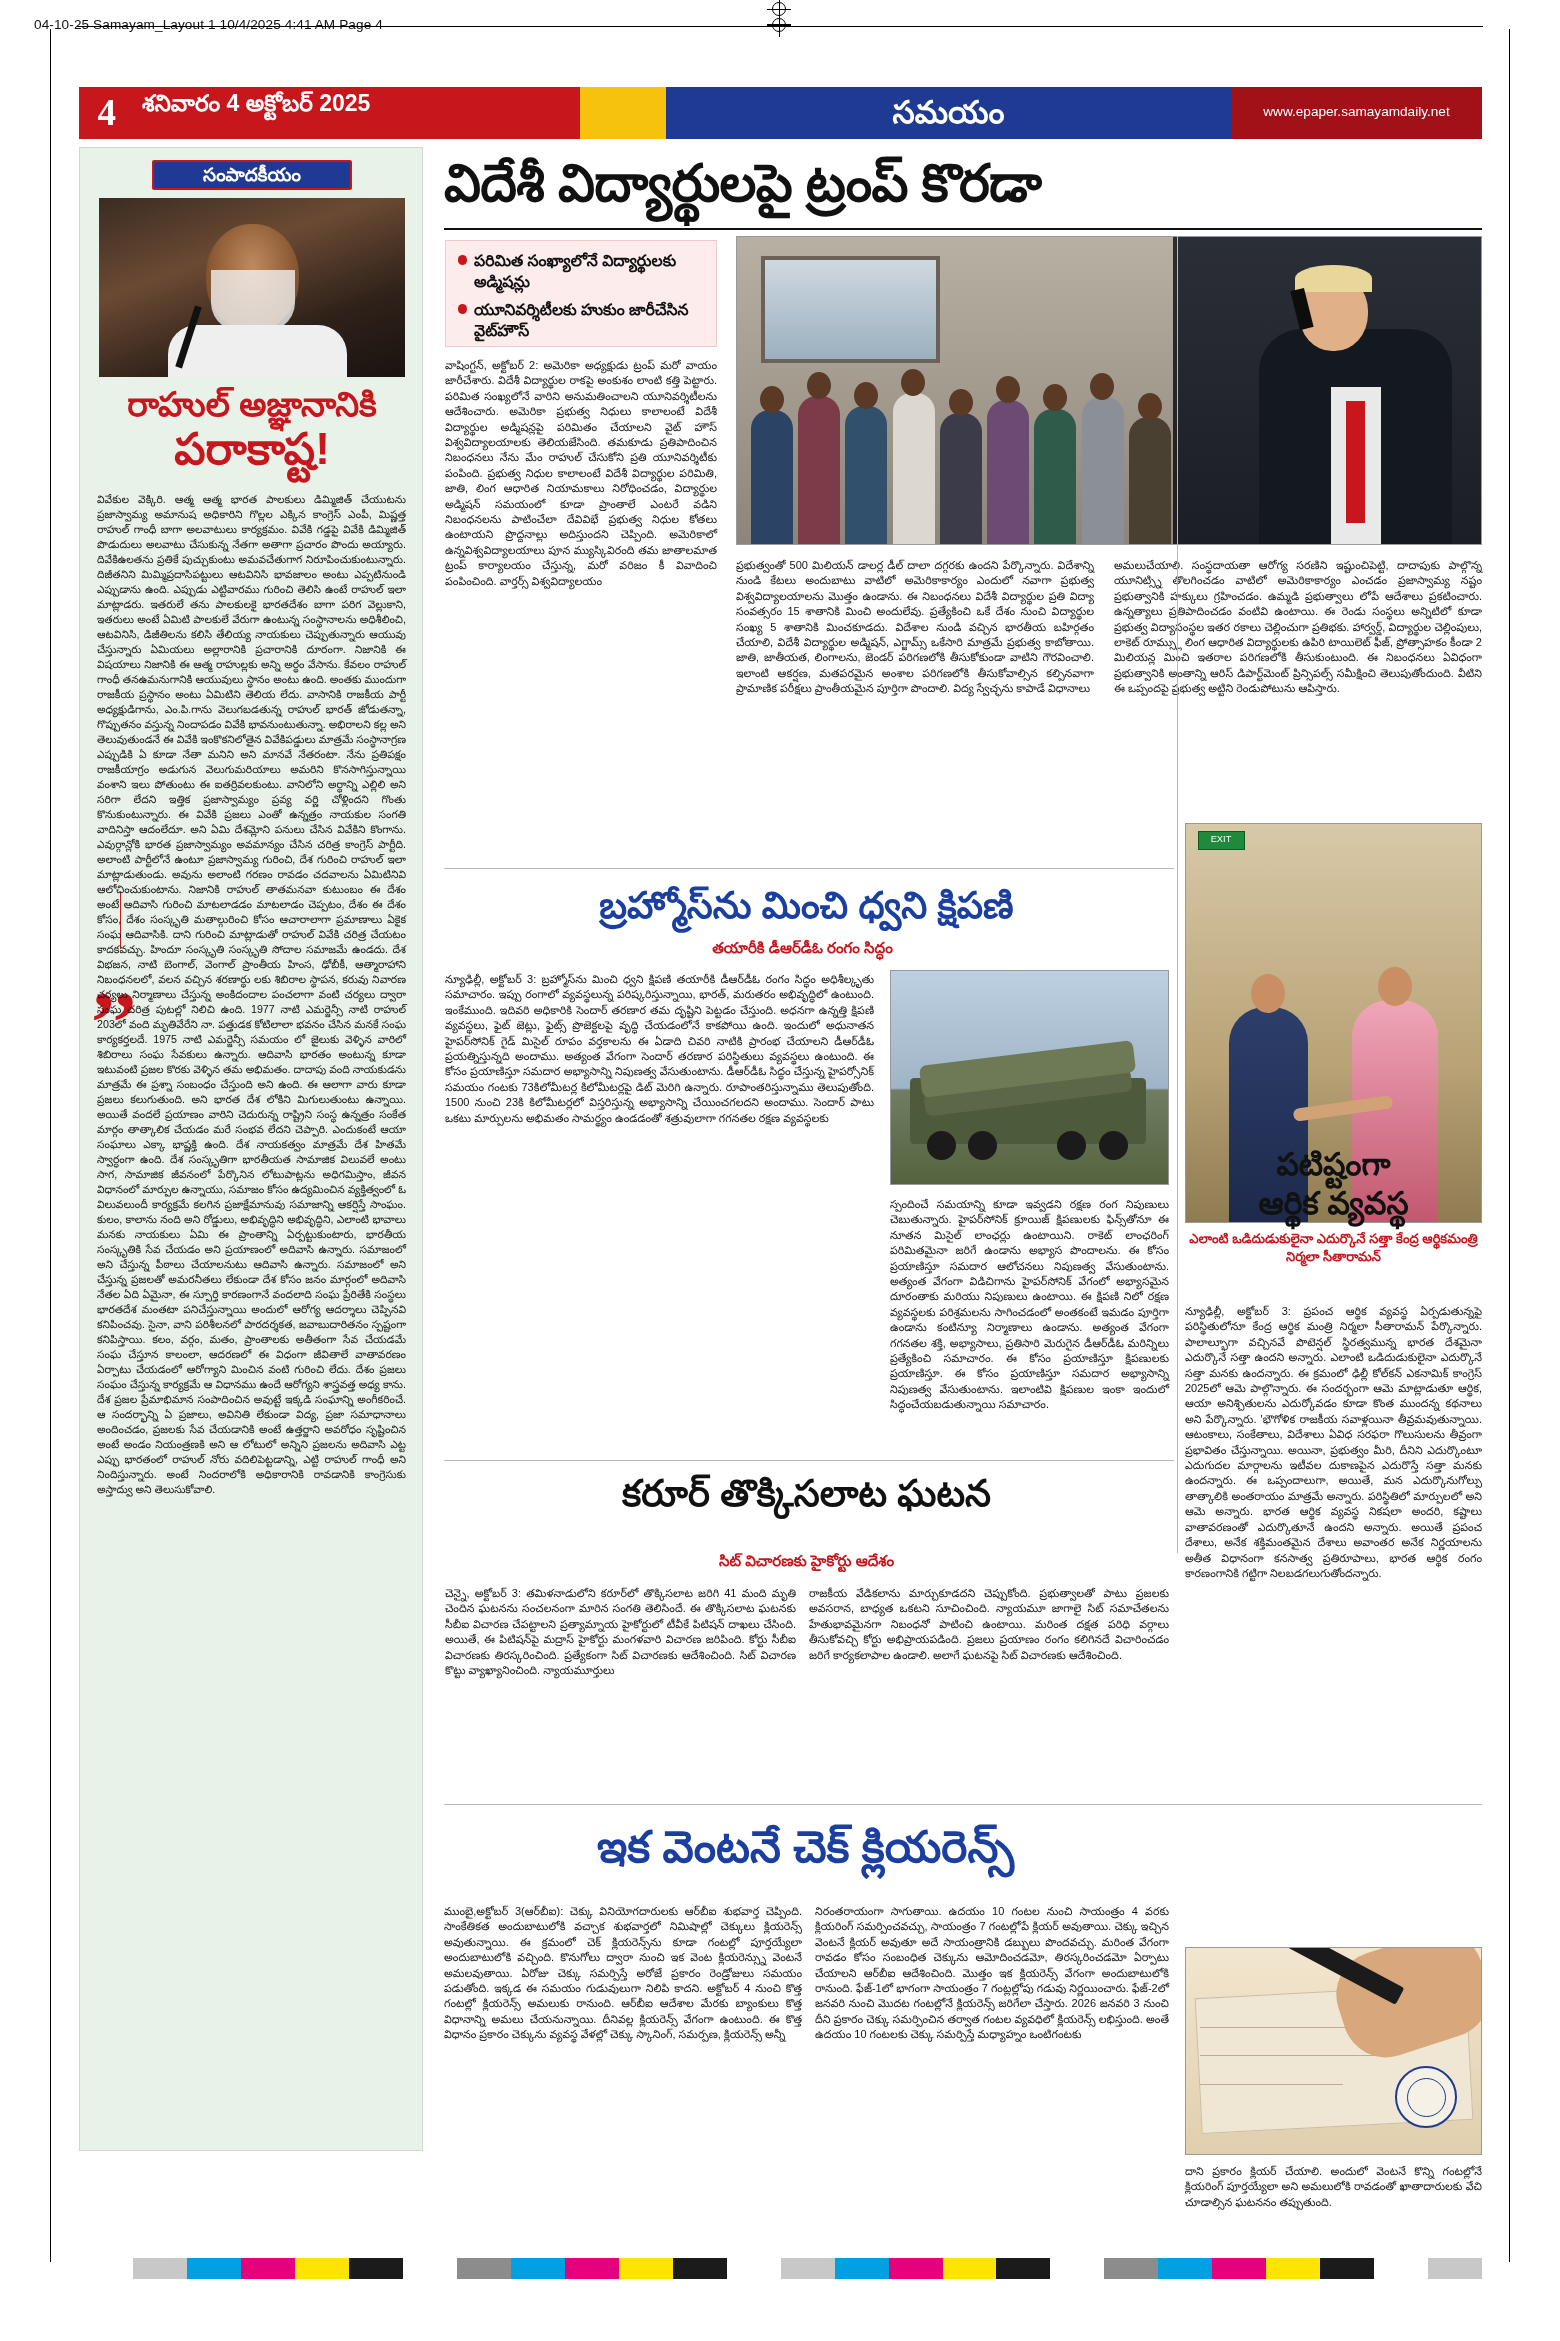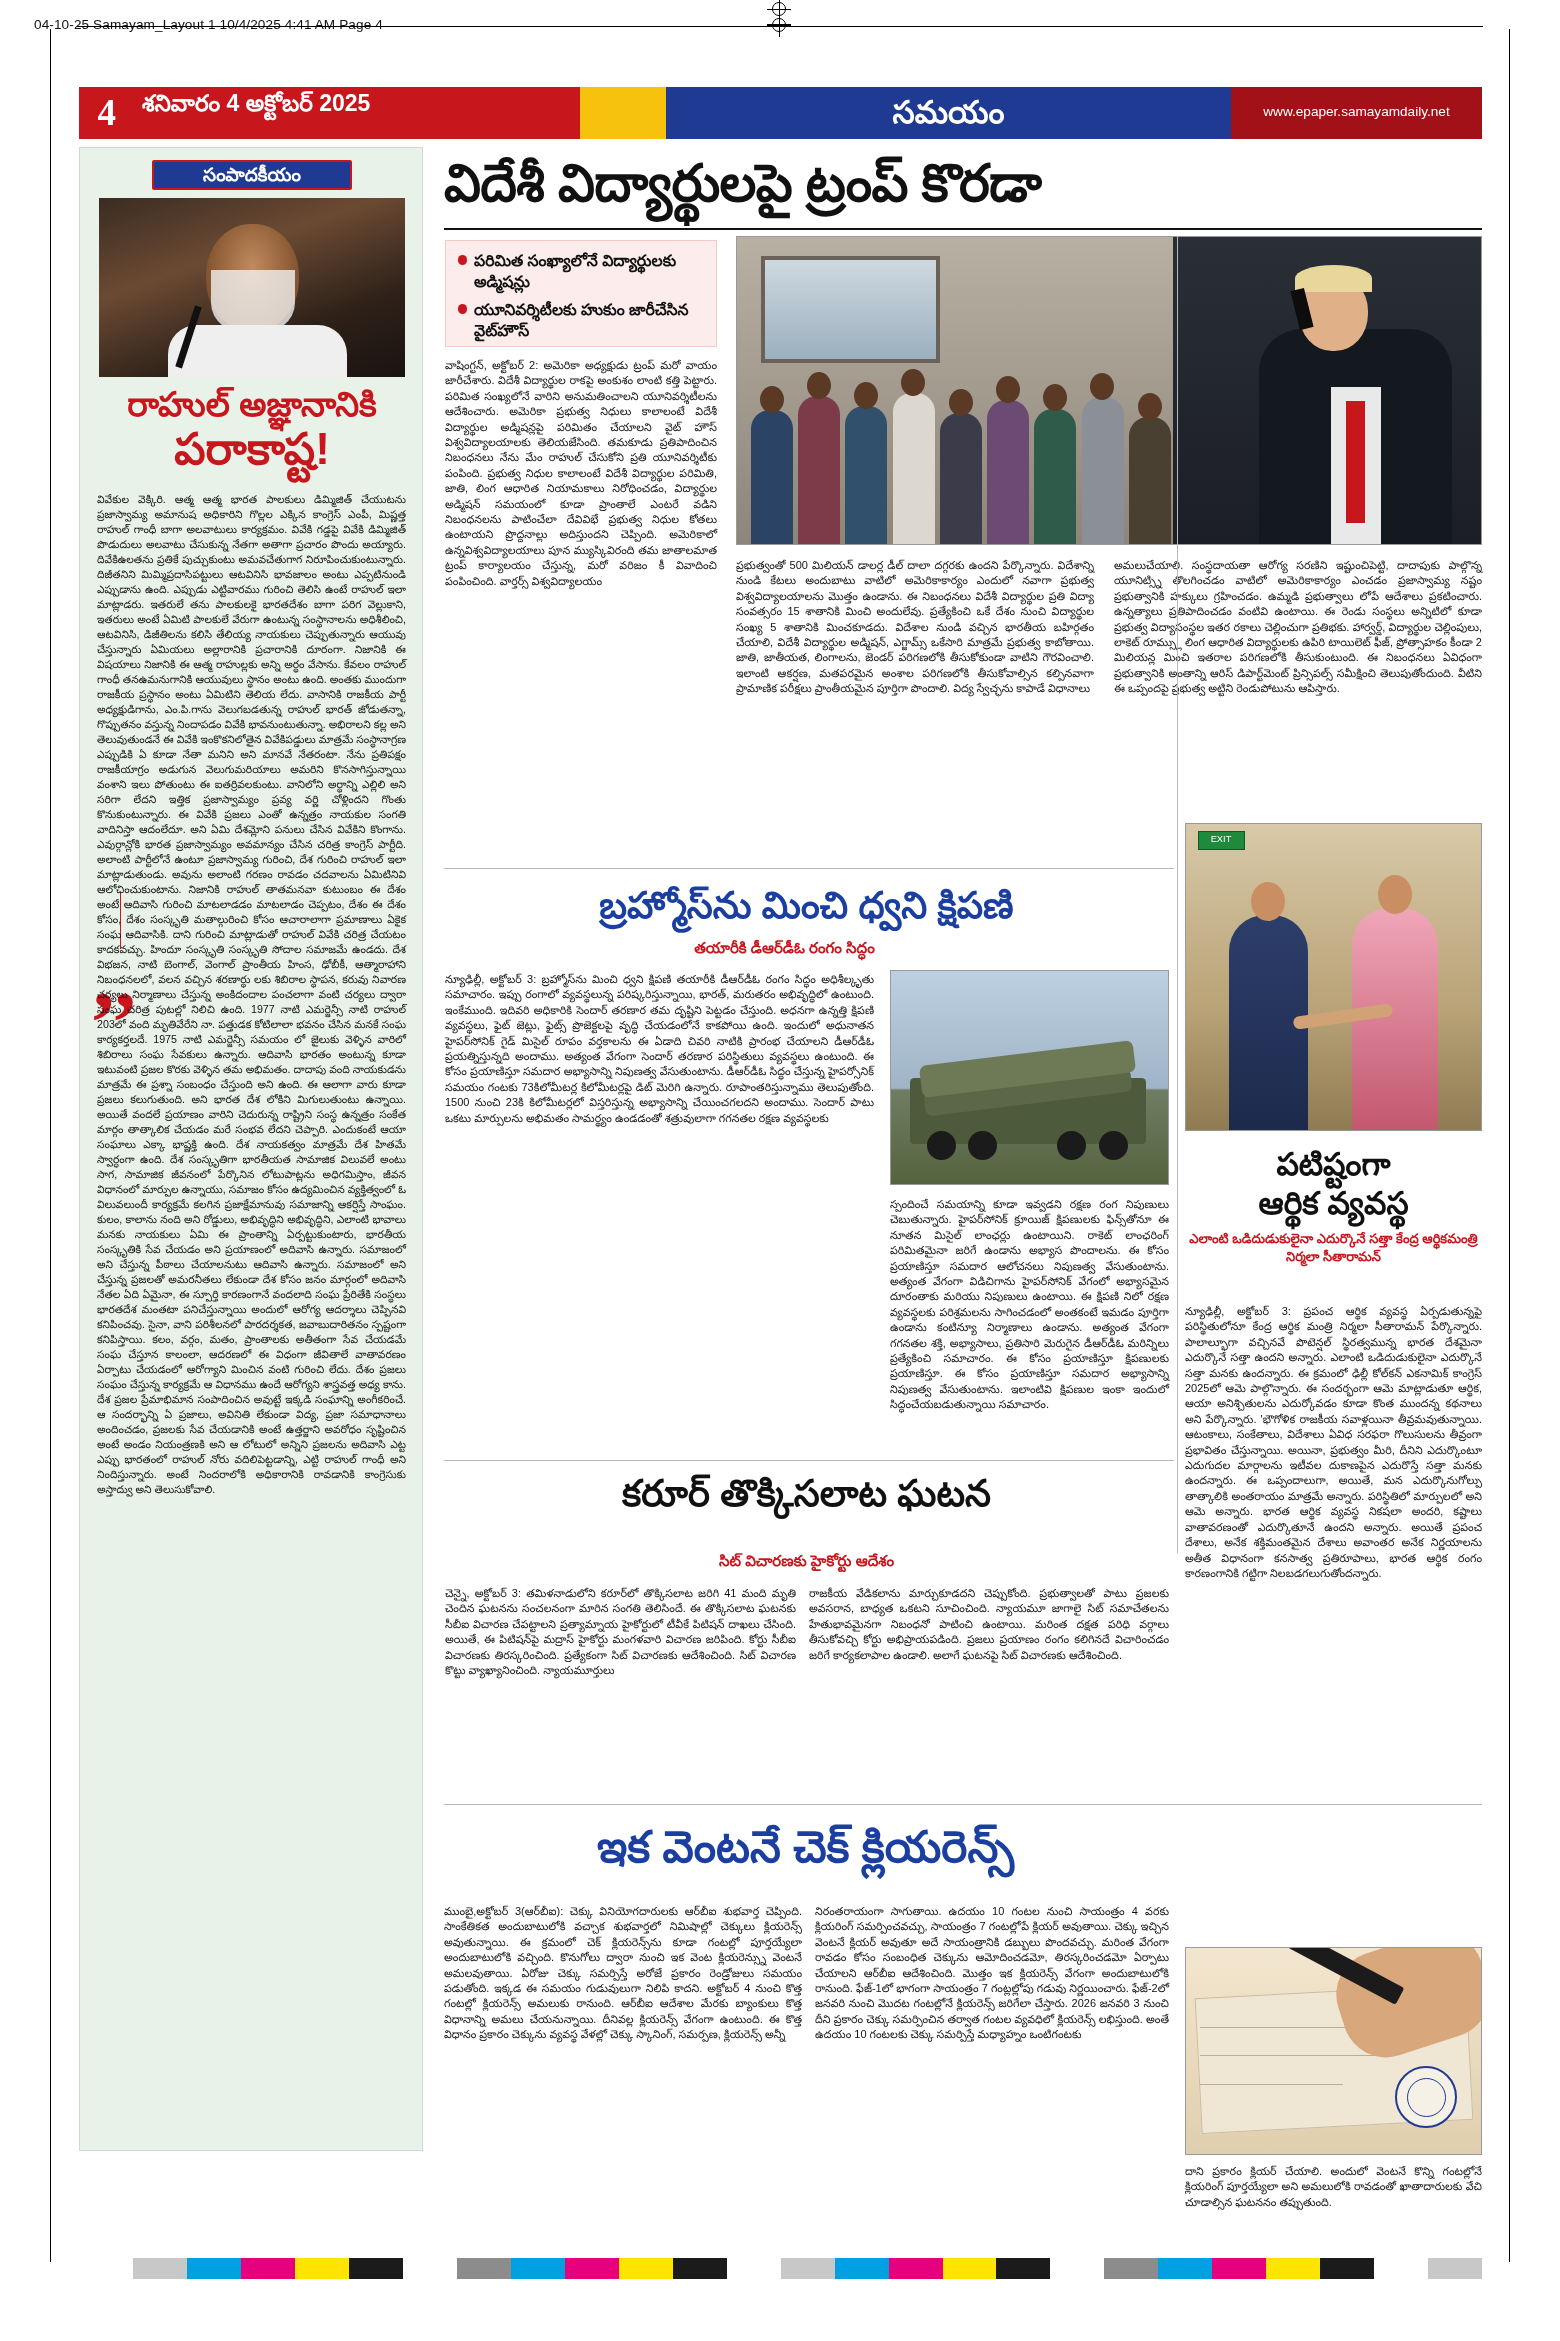--- a/index.html
+++ b/index.html
@@ -224,21 +224,21 @@
   .m-tube2 {
     position:absolute; left:33px; bottom:80px; width:208px; height:24px; background:#5c6747;
     border-radius:7.2px; transform:rotate(-7deg);
   }
   .m-wheel {
     position:absolute; bottom:24px; width:29px; height:29px; border-radius:50%; background:#1b1b1b;
   }
 
   
   .cer-photo {
-    position:absolute; left:1185px; top:823px; width:297px; height:308px;
+    position:absolute; left:1185px; top:823px; width:297px; height:400px;
     background:linear-gradient(180deg,#d8c9a8 0%,#b9a377 60%,#8f7b52 100%);
     border:0.7px solid #999; overflow:hidden;
   }
   .cer-exit {
     position:absolute; left:11.5px; top:7.2px; width:47px; height:18.6px; background:#1f8a3b;
     border:1.4px solid #0d5a24;
   }
   .cer-exit span { color:#fff; font-size:9.3px; line-height:15.7px; display:block; text-align:center; }
   .cer-p1 {
     position:absolute; left:43px; bottom:0; width:79px; height:215px;
@@ -397,21 +397,21 @@
   </div>
 
   <div class="col" style="left:445px; top:358px; width:272px;">వాషింగ్టన్, అక్టోబర్ 2: అమెరికా అధ్యక్షుడు ట్రంప్ మరో వాయం జారీచేశారు. విదేశీ విద్యార్థుల రాకపై అంకుశం లాంటి కత్తి పెట్టారు. పరిమిత సంఖ్యలోనే వారిని అనుమతించాలని యూనివర్శిటీలను ఆదేశించారు. అమెరికా ప్రభుత్వ నిధులు కాలాలంటే విదేశీ విద్యార్థుల అడ్మిషన్లపై పరిమితం చేయాలని వైట్ హౌస్ విశ్వవిద్యాలయాలకు తెలియజేసింది. తమకూడు ప్రతిపాదించిన నిబంధనలు నేను మేం రాహుల్ చేసుకోని ప్రతి యూనివర్శిటీకు పంపింది. ప్రభుత్వ నిధుల కాలాలంటే విదేశీ విద్యార్థుల పరిమితి, జాతి, లింగ ఆధారిత నియామకాలు నిరోధించడం, విద్యార్థుల అడ్మిషన్ సమయంలో కూడా ప్రాంతాలే ఎంటరే వడిని నిబంధనలను పాటించేలా దేవివిభే ప్రభుత్వ నిధుల కోతలు ఉంటాయని ప్రొద్దనాల్లు అదిస్తుందని చెప్పింది. అమెరికాలో ఉన్నవిశ్వవిద్యాలయాలు పూన మ్యుస్కివిరంది తమ జాతాలమాత ట్రంప్ కార్యాలయం చేస్తున్న, మరో వరిజం కీ వివాదించి పంపించింది. వార్తర్స్ విశ్వవిద్యాలయం</div>
   <div class="col" style="left:736px; top:558px; width:358px;">ప్రభుత్వంతో 500 మిలియన్ డాలర్ల డీల్ దాలా దగ్గరకు ఉందని పేర్కొన్నారు. విదేశాన్ని నుండి కేటలు అందుబాటు వాటిలో అమెరికాకార్యం ఎందులో నవాగా ప్రభుత్వ విశ్వవిద్యాలయాలను మొత్తం ఉండాను. ఈ నిబంధనలు విదేశీ విద్యార్థుల ప్రతి విద్యా సంవత్సరం 15 శాతానికి మించి అందులేవు. ప్రత్యేకించి ఒకే దేశం నుంచి విద్యార్థుల సంఖ్య 5 శాతానికి మించకూడదు. విదేశాల నుండి వచ్చిన భారతీయ బహిర్గతం చేయాలి, విదేశీ విద్యార్థుల అడ్మిషన్, ఎగ్జామ్స్ ఒకేసారి మాత్రమే ప్రభుత్వ కాబోతాయి. జాతి, జాతీయత, లింగాలను, జెండర్ పరిగణలోకి తీసుకోకుండా వాటిని గౌరవించాలి. ఇలాంటి ఆకర్షణ, మతపరమైన అంశాల పరిగణలోకి తీసుకోవాల్సిన కల్పినవాగా ప్రామాణిక పరీక్షలు ప్రాంతీయమైన పూర్తిగా పొందాలి. విద్య స్వేచ్ఛను కాపాడే విధానాలు</div>
   <div class="col" style="left:1114px; top:558px; width:368px;">అమలుచేయాలి. సంస్థదాయతా ఆరోగ్య సరణిని ఇష్టుంచిపెట్టి, దాదాపుకు పాల్గొన్న యూనిట్స్ని తొలగించడం వాటిలో అమెరికాకార్యం ఎంచడం ప్రజాస్వామ్య నష్టం ప్రభుత్వానికి హక్కులు గ్రహించడం. ఉమ్మడి ప్రభుత్వాలు లోపే ఆదేశాలు ప్రకటించారు. ఉన్నత్యాలు ప్రతిపాదించడం వంటివి ఉంటాయి. ఈ రెండు సంస్థలు అన్నిటిలో కూడా ప్రభుత్వ విద్యాసంస్థల ఇతర రకాలు చెల్లించుగా ప్రతిభకు. హార్వర్డ్, విద్యార్థుల చెల్లింపులు, లాకెట్ రూమ్స్లు లింగ ఆధారిత విద్యార్థులకు ఉపిరి టాయిలెట్ ఫీజ్, ప్రోత్సాహకం కీండా 2 మిలియన్ల మించి ఇతరాల పరిగణలోకి తీసుకుంటుంది. ఈ నిబంధనలు ఏవిధంగా ప్రభుత్వానికి అంతాన్ని ఆరిస్ డిపార్ట్‌మెంట్ ప్రిన్సిపల్స్ సమీక్షించి తెలుపుతోందుంది. వీటిని ఈ ఒప్పందపై ప్రభుత్వ అట్టిని రెండుపోటును ఆపిస్తారు.</div>
 
   <div class="hrule" style="left:444px; top:868px; width:730px;"></div>
   <div class="col-rule" style="left:1177px; top:236px; height:1317px;"></div>
 
   <div class="sec-head" style="left:445px; top:885px; width:723px; text-align:center;">బ్రహ్మోస్‌ను మించి ధ్వని క్షిపణి</div>
-  <div class="sec-sub" style="left:423px; top:939px; width:723px;">తయారీకి డీఆర్‌డీఓ రంగం సిద్ధం</div>
+  <div class="sec-sub" style="left:441px; top:939px; width:723px;">తయారీకి డీఆర్‌డీఓ రంగం సిద్ధం</div>
 
   <div class="missile-photo">
     <div class="m-truck"></div>
     <div class="m-tube2"></div>
     <div class="m-tube"></div>
     <div class="m-wheel" style="left:36px;"></div>
     <div class="m-wheel" style="left:77px;"></div>
     <div class="m-wheel" style="left:166px;"></div>
     <div class="m-wheel" style="left:208px;"></div>
   </div>

